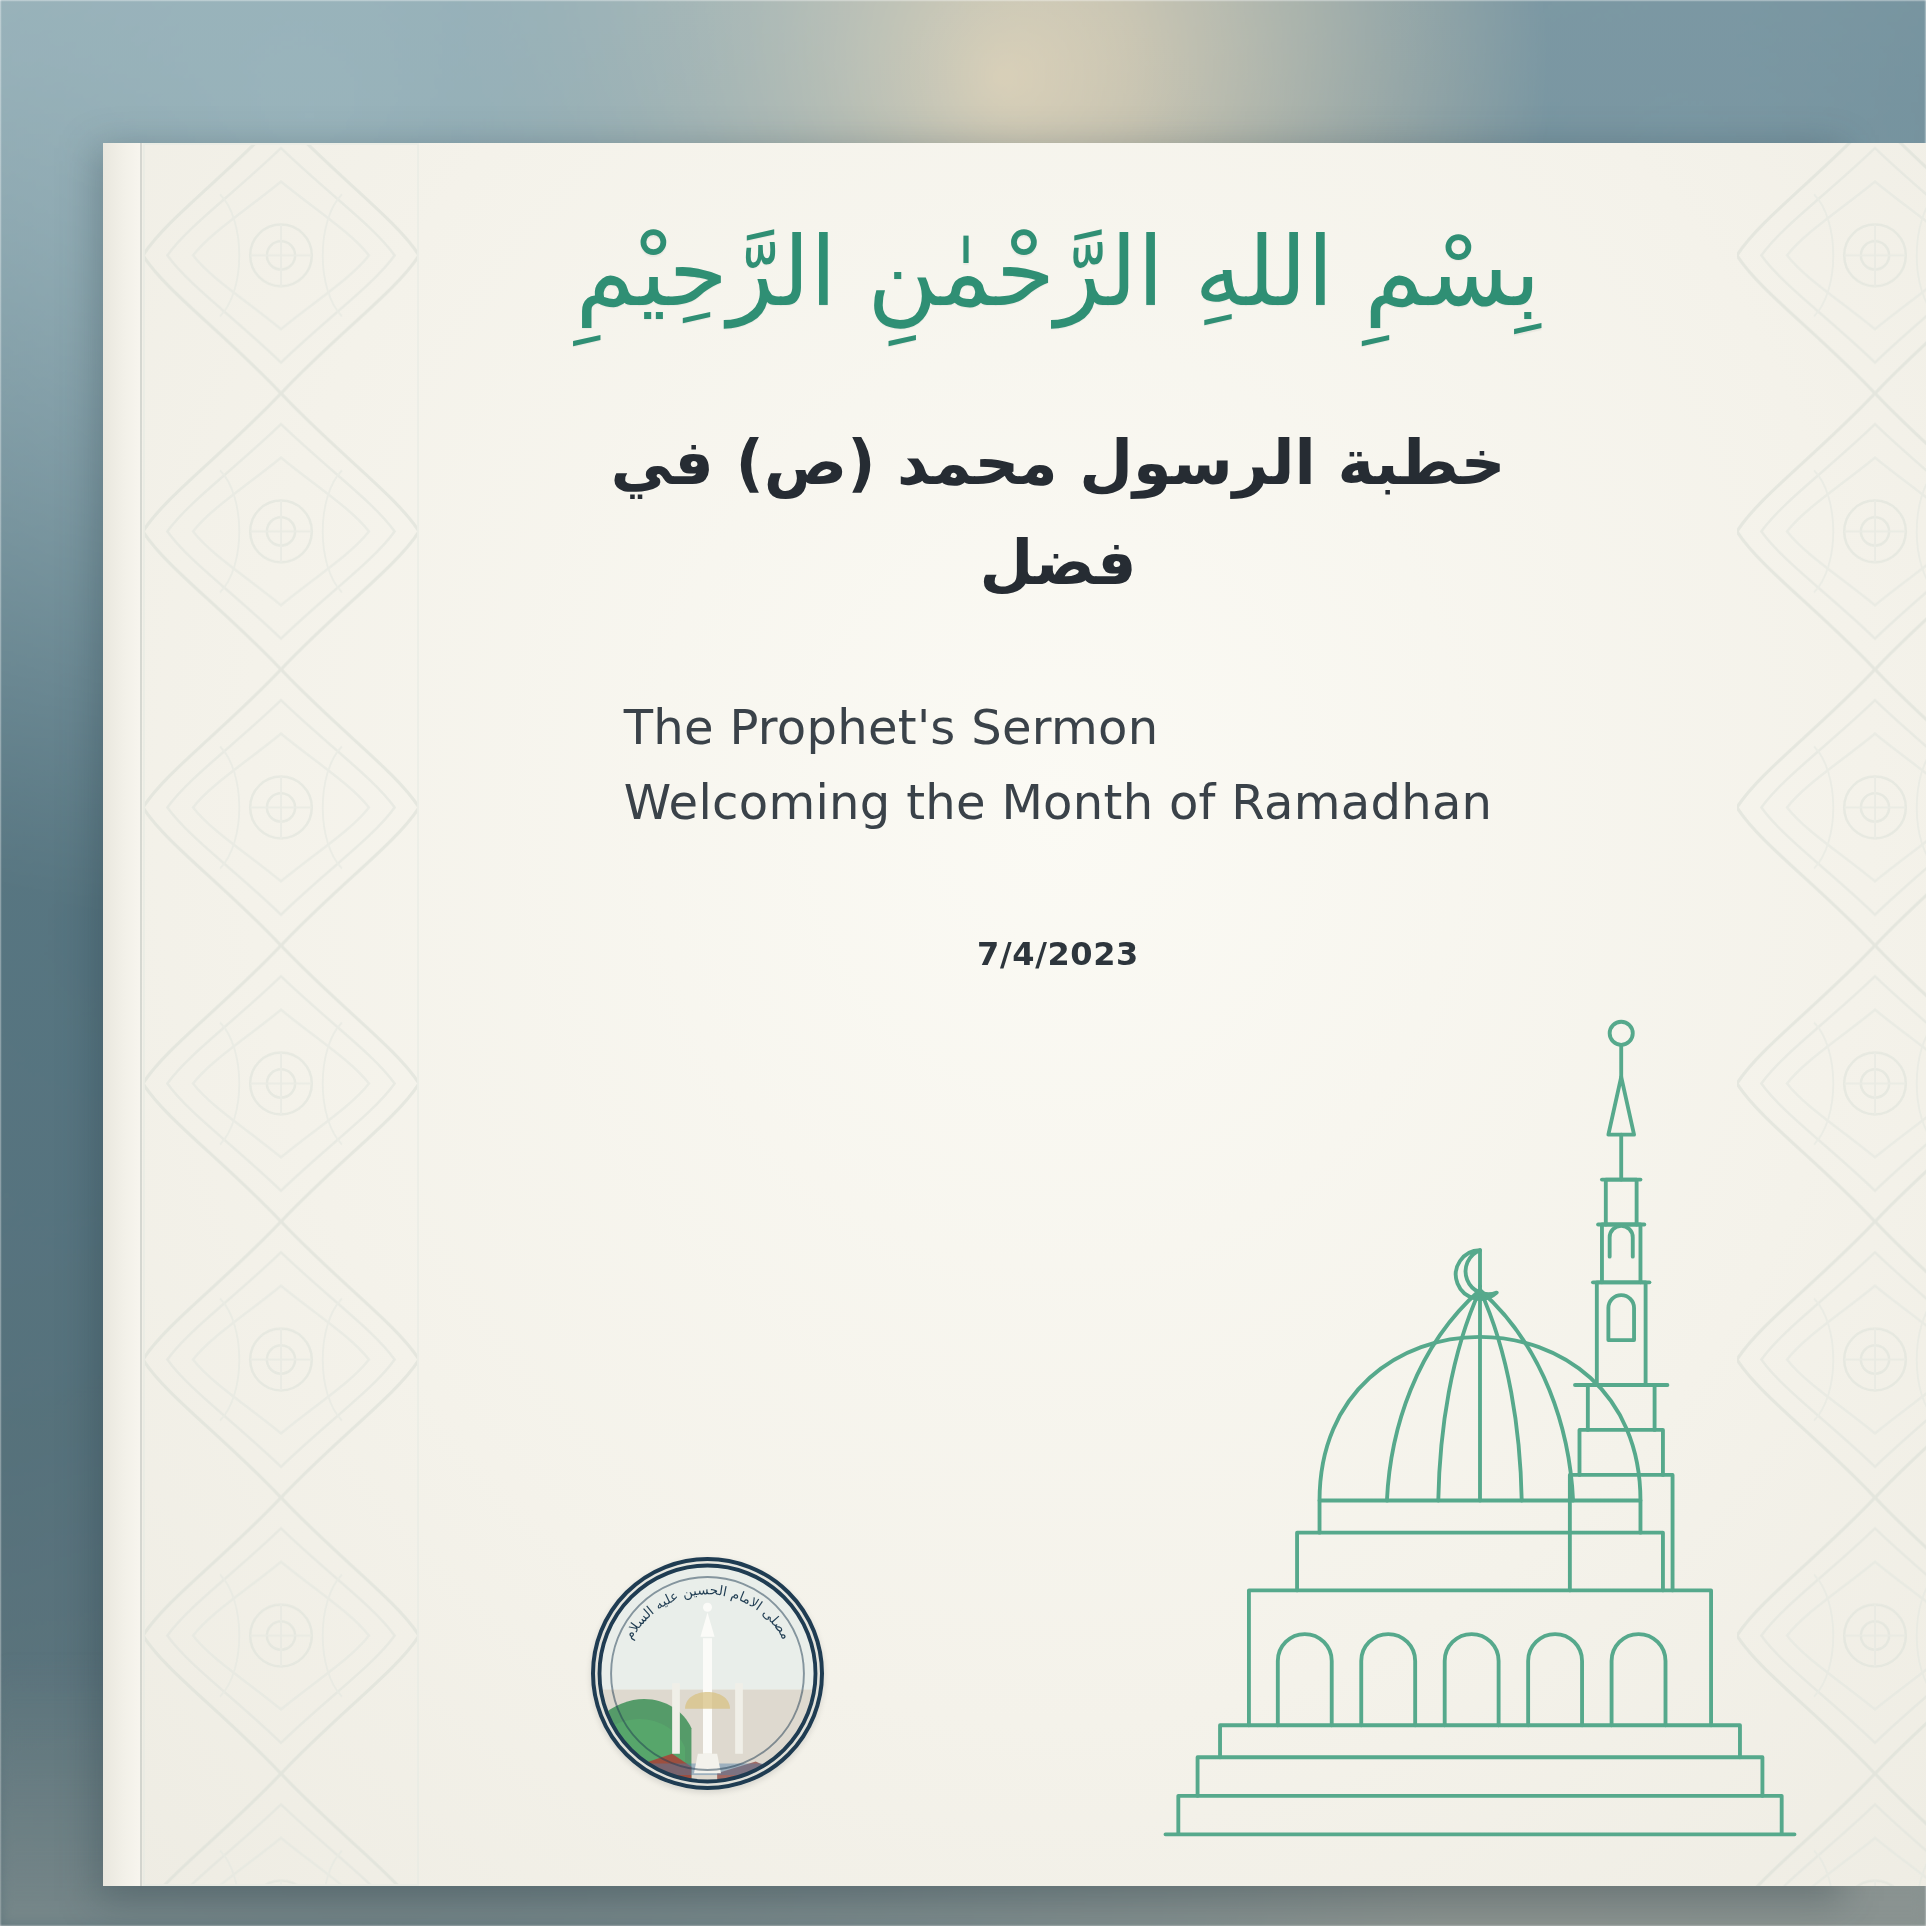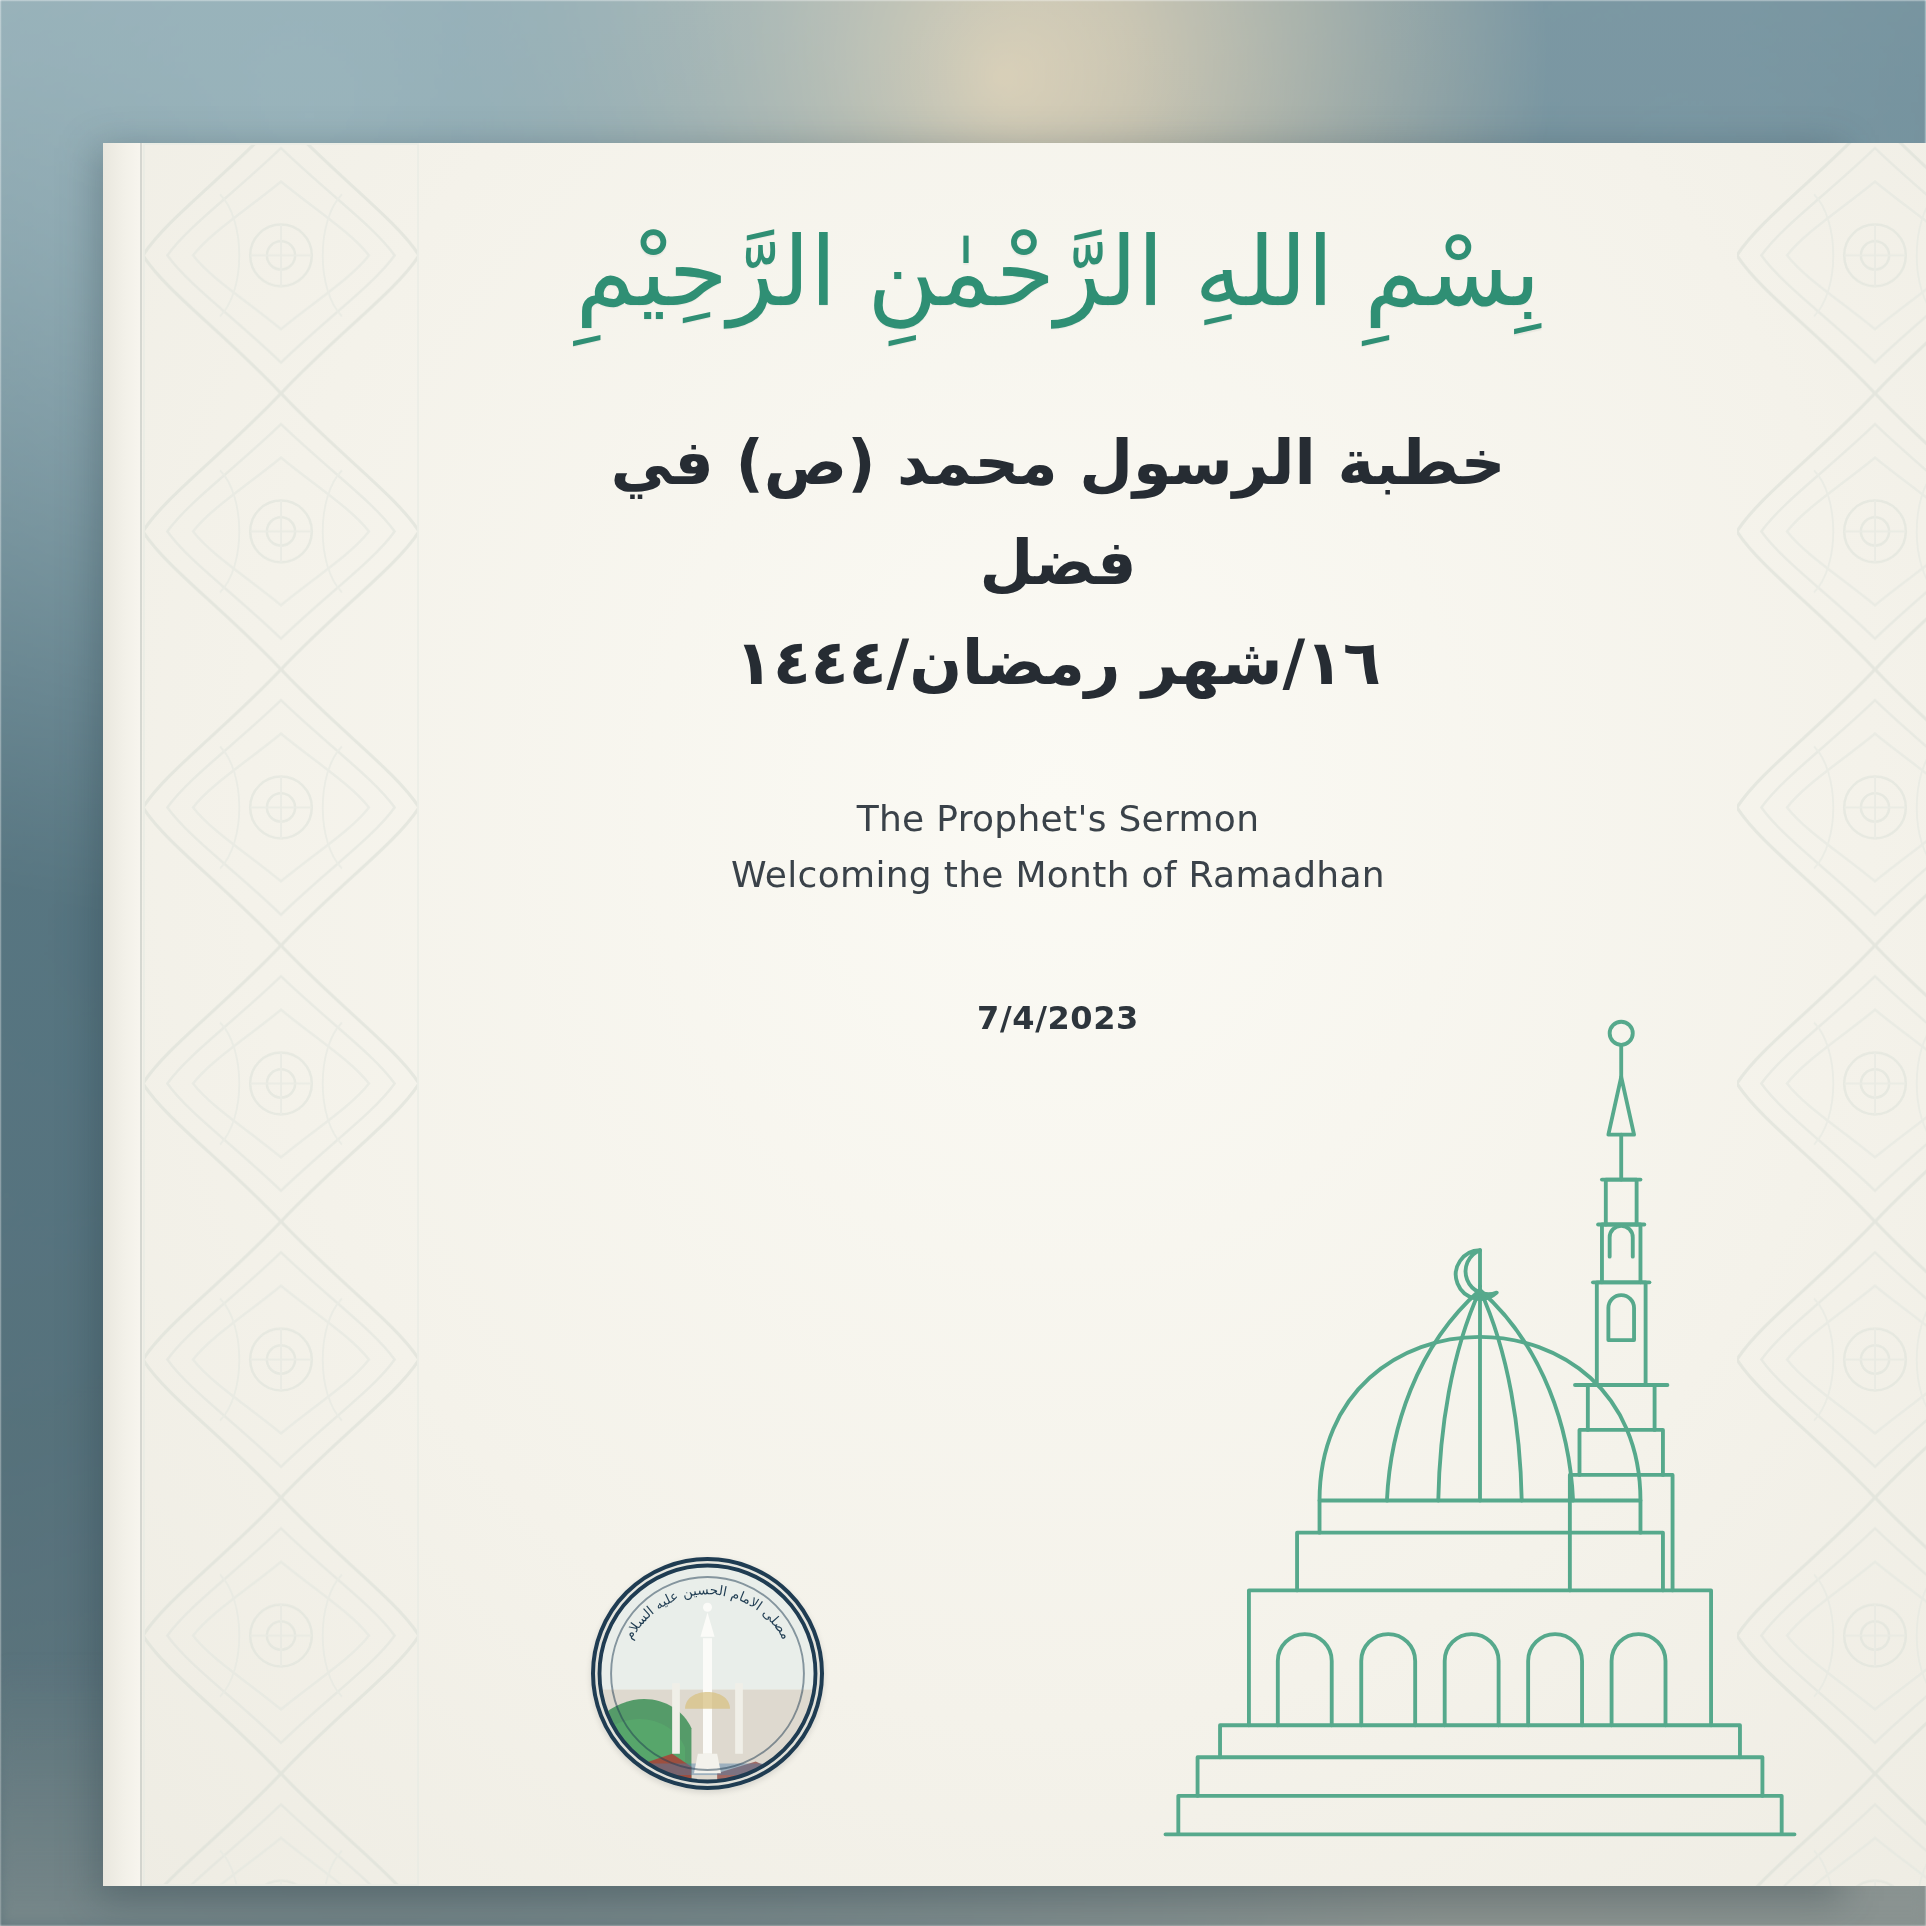--- a/index.html
+++ b/index.html
@@ -111,23 +111,22 @@
     color: #262c33;
     font-size: 62px;
     line-height: 1.62;
     font-weight: 600;
     width: 963px;
   }
   .arabic-block div { margin: 0; }
 
   .english-block {
     margin-top: 77px;
-    text-align: center;
     color: #3a4249;
-    font-size: 36px;
+    font-size: 48px;
     line-height: 1.55;
     font-weight: 400;
     letter-spacing: 0.3px;
   }
 
   .date {
     margin-top: 96px;
     text-align: center;
     color: #2d353c;
     font-size: 32px;
@@ -212,21 +211,20 @@
   <svg class="ornament right" viewBox="0 0 430 2715" preserveAspectRatio="none">
     <rect x="0" y="0" width="430" height="2715" fill="url(#motifpat)"></rect>
   </svg>
 
   <div class="content">
 
     <div class="bismillah">بِسْمِ اللهِ الرَّحْمٰنِ الرَّحِيْمِ</div>
 
     <div class="arabic-block">
       <div>خطبة الرسول محمد (ص) في فضل</div>
-      <div>١٦/شهر رمضان/١٤٤٤</div>
     </div>
 
     <div class="english-block">
       <div>The Prophet's Sermon</div>
       <div>Welcoming the Month of Ramadhan</div>
     </div>
 
     <div class="date">7/4/2023</div>
   </div>
 

